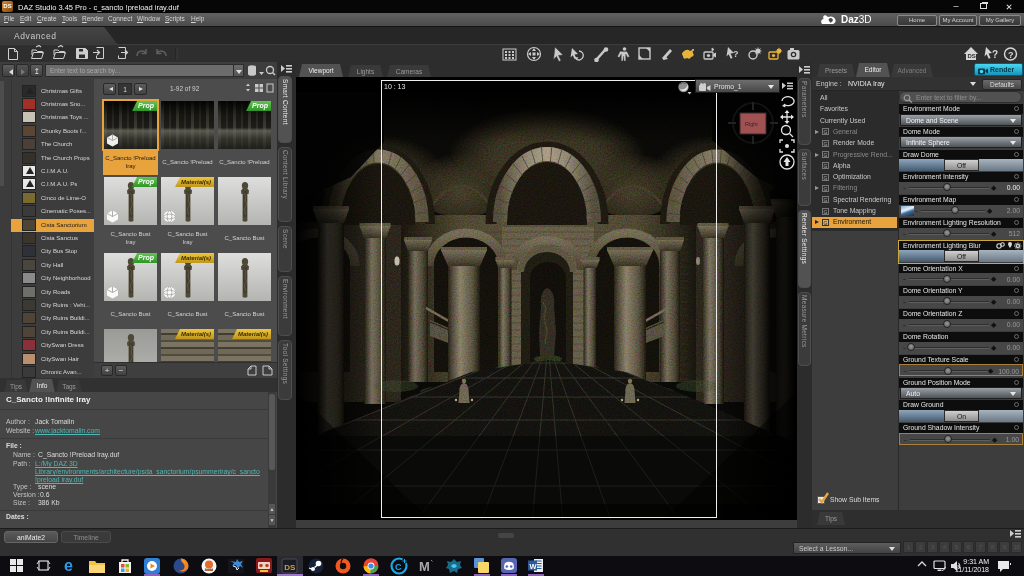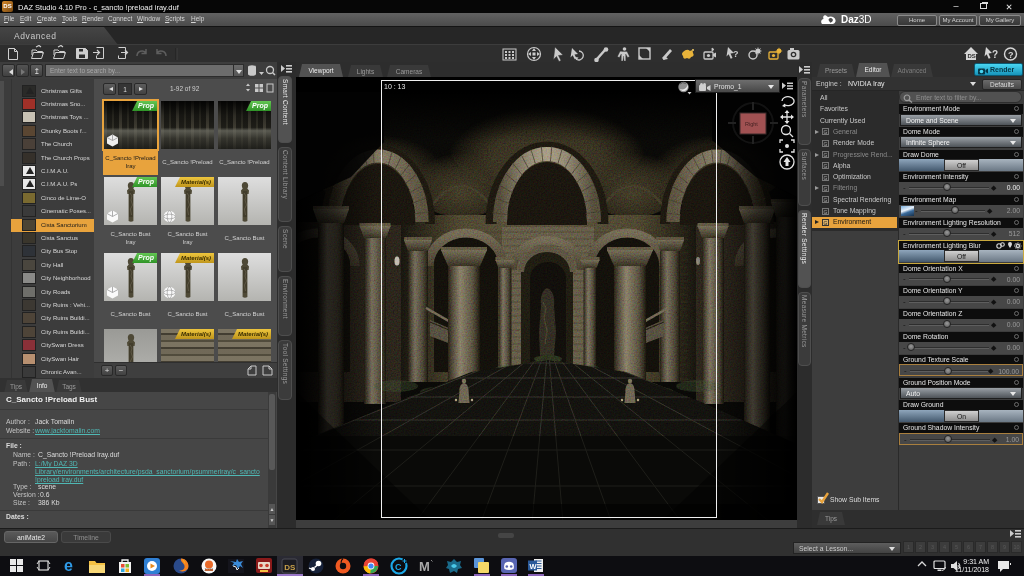--- a/index.html
+++ b/index.html
@@ -35,21 +35,21 @@
 .toggle .rgt{position:absolute;right:0;top:0;width:45px;height:12px;background:linear-gradient(#a8b4bf,#6b7885)}
 .toggle .btn{position:absolute;left:45px;top:0;width:35px;height:12px;background:linear-gradient(#d0d0d0,#8e8e8e);border:1px solid #2a2a2a;color:#161616;font-size:6.8px;text-align:center;line-height:11px}
 .listrow{position:absolute;left:812px;width:86px;height:10.5px;color:#c9c9c9;font-size:6.8px;line-height:10.5px}
 .listrow .gi{position:absolute;left:10px;top:1.5px;width:7px;height:7px;background:#2e2e2e;border:1px solid #777;color:#aaa;font-size:5px;line-height:7px;text-align:center}
 .listrow .tx{position:absolute;left:21px}
 .listrow .ar{position:absolute;left:3px;top:3px;border:2.5px solid transparent;border-left:4px solid #999}
 </style></head>
 <body>
 <div class="abs" style="left:0;top:0;width:1024px;height:13px;background:#060606">
  <div class="abs" style="left:2px;top:1px;width:11px;height:11px;background:linear-gradient(135deg,#d88a2a,#7a4a12);border-radius:2px;color:#fff;font-size:6px;font-weight:bold;text-align:center;line-height:11px">DS</div>
- <div class="abs" style="left:18px;top:2.5px;font-size:7.5px;color:#f2f2f2">DAZ Studio 4.10 Pro - c_sancto !preload iray.duf</div>
+ <div class="abs" style="left:18px;top:2.5px;font-size:7.5px;color:#f2f2f2">DAZ Studio 3.45 Pro - c_sancto !preload iray.duf</div>
  <div class="tb-btn" style="left:948px;top:1px;width:16px">–</div>
  <div class="abs" style="left:980px;top:3px;width:7px;height:6px;border:1px solid #ddd"></div>
  <div class="abs" style="left:982px;top:2px;width:6px;height:2px;border:1px solid #ddd;border-bottom:none"></div>
  <div class="tb-btn" style="left:1001px;top:1.5px;width:16px;font-size:8.5px">✕</div>
 </div>
 <div class="abs" style="left:0;top:13px;width:1024px;height:13px;background:linear-gradient(#616161,#4b4b4b)">
  <div class="menu-item" style="left:4px"><u>F</u>ile</div>
  <div class="menu-item" style="left:20px"><u>E</u>dit</div>
  <div class="menu-item" style="left:37px"><u>C</u>reate</div>
  <div class="menu-item" style="left:62px"><u>T</u>ools</div>
@@ -446,21 +446,21 @@
       </svg>
  </div>
 
  <div class="abs" style="left:0;top:316px;width:277px;height:14px;background:#313131">
   <div class="htab" style="left:4px;top:2px;width:24px">Tips</div>
   <div class="htab act" style="left:29px;top:1px;width:26px;height:14px;line-height:14px">Info</div>
   <div class="htab" style="left:56px;top:2px;width:26px">Tags</div>
  </div>
 
  <div class="abs" style="left:0;top:330px;width:277px;height:136px;background:#464646;font-size:6.8px;color:#c4c4c4">
-  <div class="abs" style="left:6px;top:3px;font-size:8px;font-weight:bold;color:#f0f0f0">C_Sancto !Preload Bust</div>
+  <div class="abs" style="left:6px;top:3px;font-size:8px;font-weight:bold;color:#f0f0f0">C_Sancto !Infinite Iray</div>
   <div class="abs" style="left:0;top:17px;width:268px;height:1px;background:#3a3a3a"></div>
   <div class="abs" style="left:6px;top:26px">Author :</div>
       <div class="abs" style="left:35px;top:26px;color:#dcdcdc">Jack Tomalin</div>
   <div class="abs" style="left:6px;top:35px">Website :</div>
       <div class="abs" style="left:35px;top:35px;color:#4fb8b4;text-decoration:underline">www.jacktomalin.com</div>
   <div class="abs" style="left:0;top:46px;width:268px;height:1px;background:#3a3a3a"></div>
   <div class="abs" style="left:6px;top:50px;color:#dcdcdc;font-weight:bold">File :</div>
   <div class="abs" style="left:13px;top:59px">Name :</div>
       <div class="abs" style="left:38px;top:59px;color:#dcdcdc">C_Sancto !Preload Iray.duf</div>
   <div class="abs" style="left:13px;top:68px">Path :</div>

